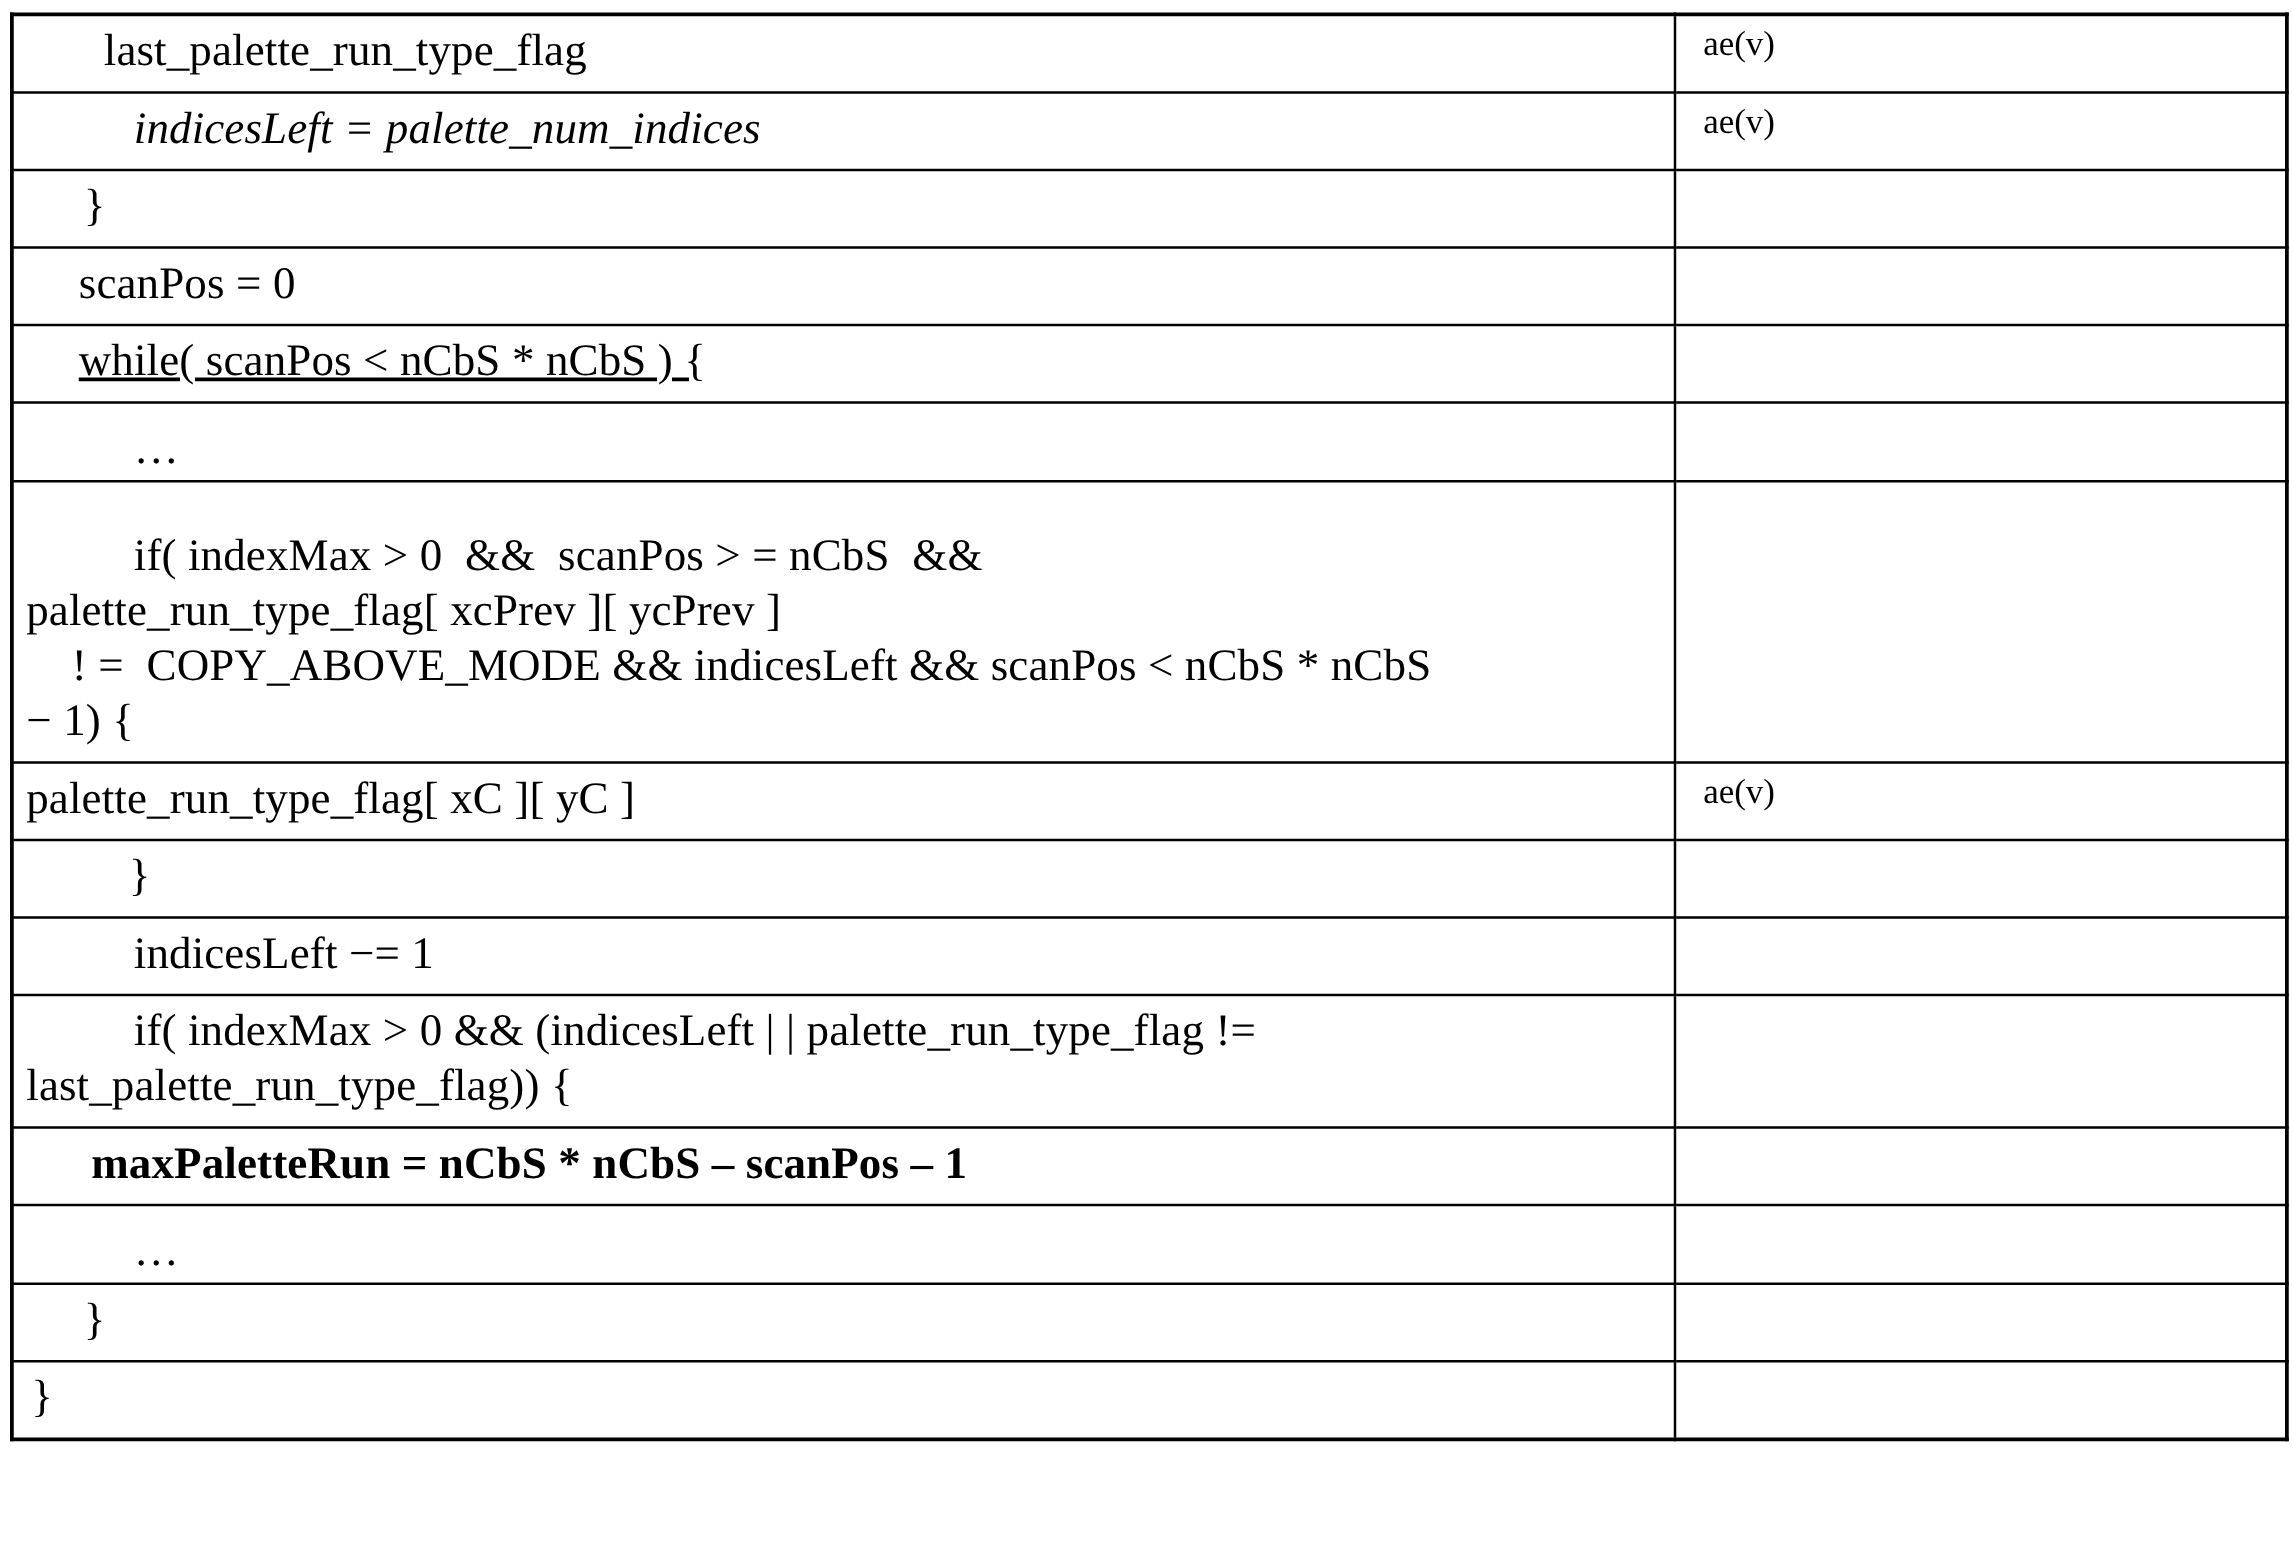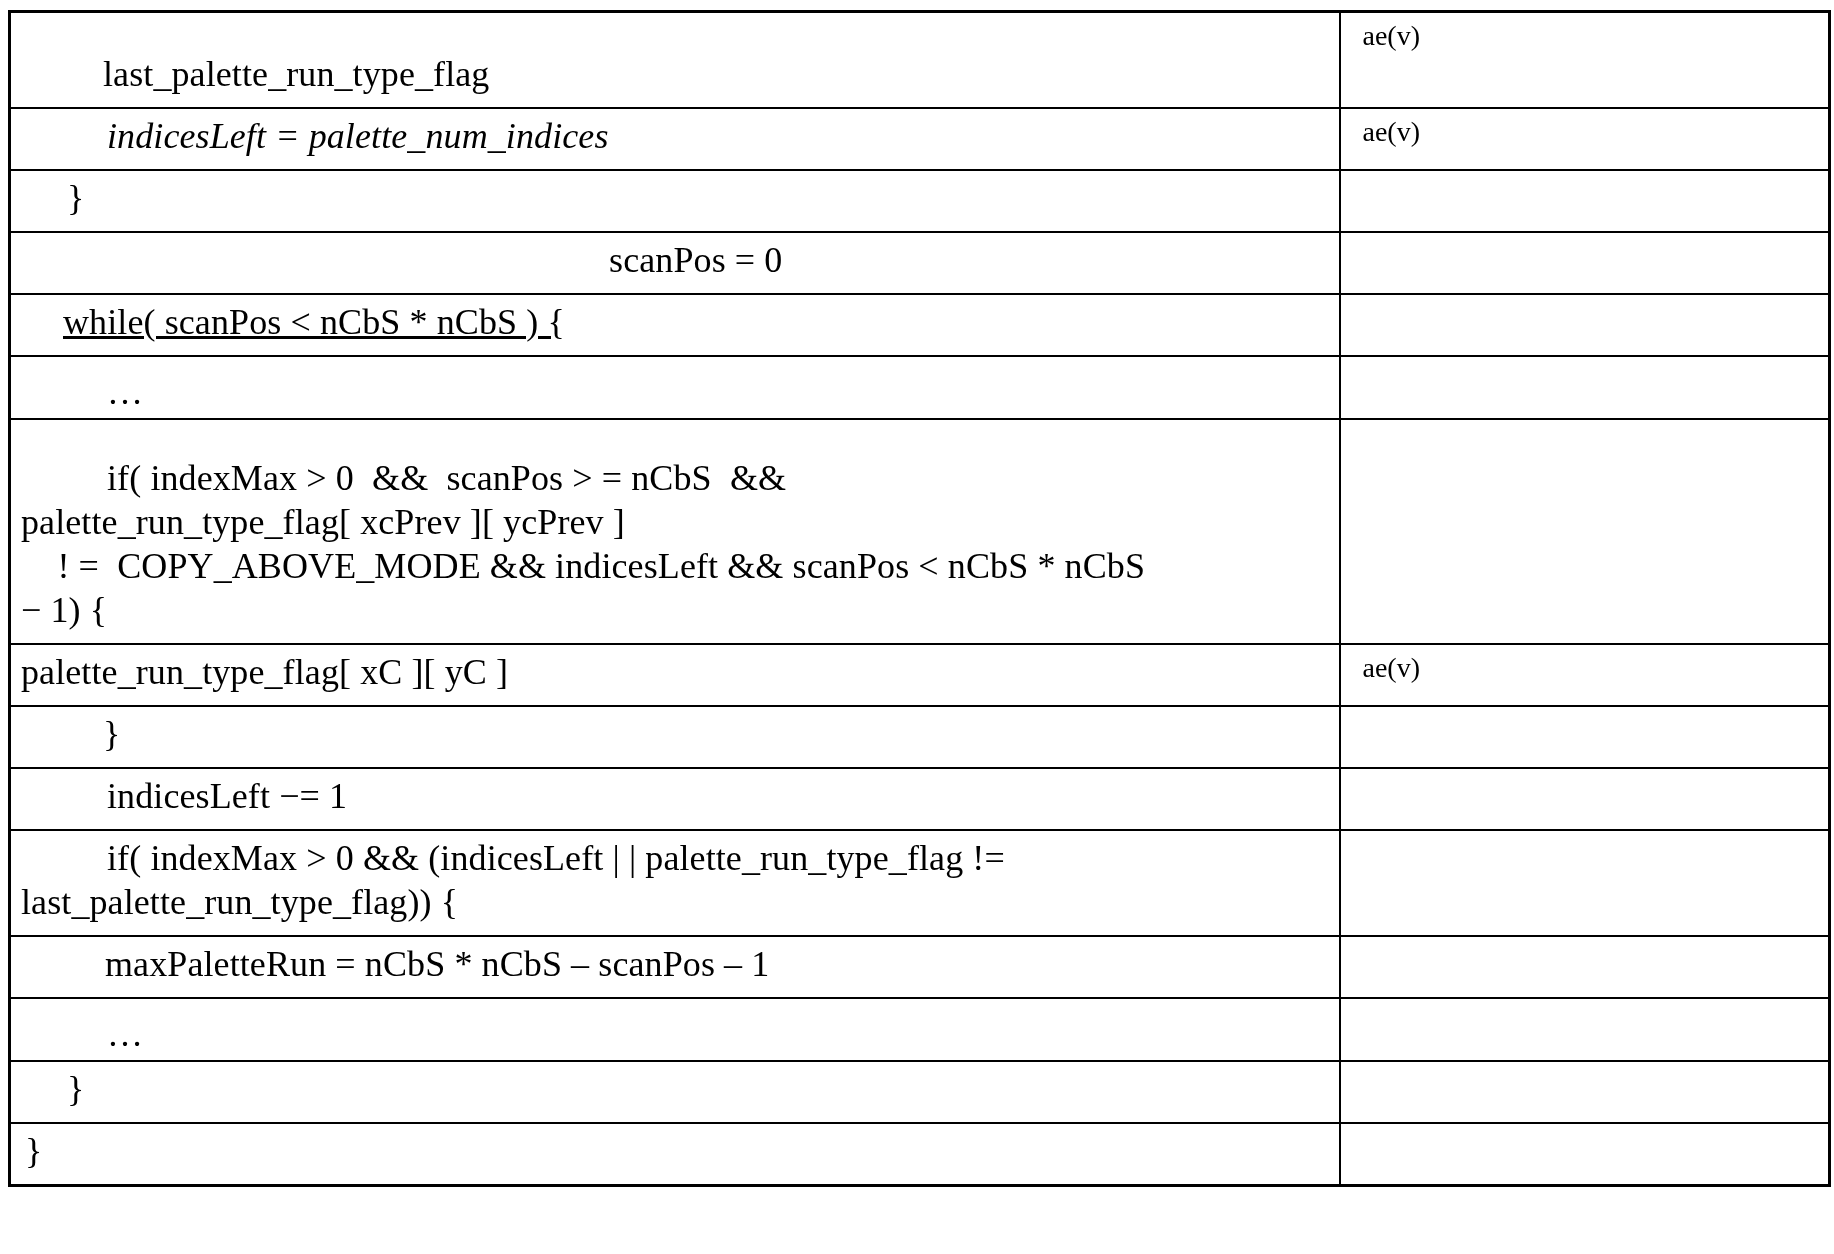--- a/index.html
+++ b/index.html
@@ -59,21 +59,21 @@
 <div class="page">
   <table class="syntax-table">
     <colgroup>
       <col class="col-syntax">
       <col class="col-descriptor">
     </colgroup>
     <tbody>
 
       <tr>
         <td>
-          <div class="cell-syntax" style="padding-left:92px;margin-top:34px;">last_palette_run_type_flag</div>
+          <div class="cell-syntax" style="padding-left:72px;">last_palette_run_type_flag</div>
         </td>
         <td>
           <div class="cell-descriptor">ae(v)</div>
         </td>
       </tr>
 
       <tr>
         <td>
           <div class="cell-syntax" style="padding-left:96px;font-style:italic;">indicesLeft = palette_num_indices</div>
         </td>
@@ -86,21 +86,21 @@
         <td>
           <div class="cell-syntax" style="padding-left:56px;">}</div>
         </td>
         <td>
           <div class="cell-descriptor"></div>
         </td>
       </tr>
 
       <tr>
         <td>
-          <div class="cell-syntax" style="padding-left:52px;text-align:center;">scanPos = 0</div>
+          <div class="cell-syntax" style="padding-left:52px;">scanPos = 0</div>
         </td>
         <td>
           <div class="cell-descriptor"></div>
         </td>
       </tr>
 
       <tr>
         <td>
           <div class="cell-syntax" style="padding-left:52px;text-decoration:underline;">while( scanPos &lt; nCbS * nCbS ) {</div>
         </td>
@@ -162,21 +162,21 @@
           <div class="cell-syntax" style="padding-left:10px;text-indent:86px;">if( indexMax &gt; 0 &amp;&amp; (indicesLeft | | palette_run_type_flag !=
 last_palette_run_type_flag)) {</div>
         </td>
         <td>
           <div class="cell-descriptor"></div>
         </td>
       </tr>
 
       <tr>
         <td>
-          <div class="cell-syntax" style="padding-left:94px;">maxPaletteRun = nCbS * nCbS – scanPos – 1</div>
+          <div class="cell-syntax" style="padding-left:62px;font-weight:bold;">maxPaletteRun = nCbS * nCbS – scanPos – 1</div>
         </td>
         <td>
           <div class="cell-descriptor"></div>
         </td>
       </tr>
 
       <tr>
         <td>
           <div class="cell-syntax" style="padding-left:96px;padding-top:14px;padding-bottom:4px;">…</div>
         </td>

